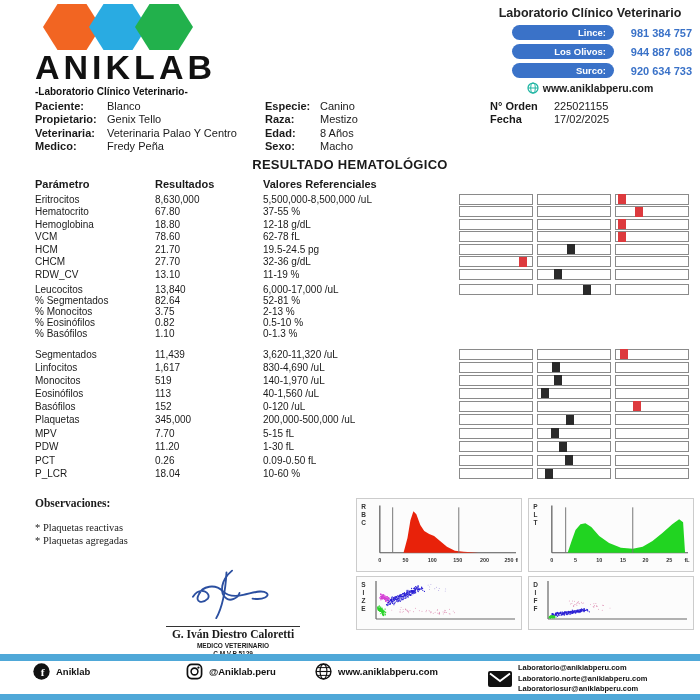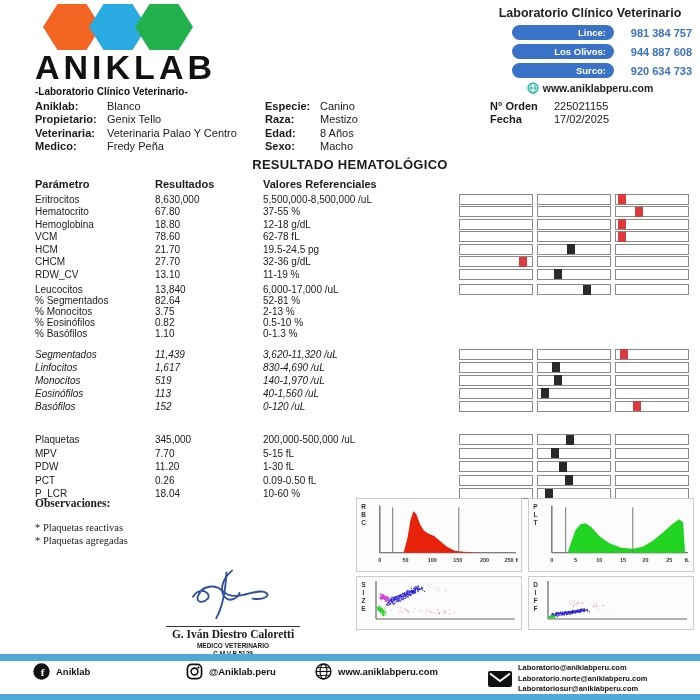--- a/index.html
+++ b/index.html
@@ -33,21 +33,21 @@
   .report-title{position:absolute;left:0;top:157px;width:700px;text-align:center;
                 font-size:13px;font-weight:bold;letter-spacing:.3px;}
   .thead{position:absolute;left:35px;top:178px;display:flex;font-size:11px;font-weight:bold;}
   .c-param{width:120px;} .c-result{width:108px;} .c-ref{width:196px;}
   .c-bars{display:flex;gap:4px;}
   .hd-range{width:74px;text-align:center;}
   #results-body{position:absolute;left:35px;top:193px;}
   .r-row{display:flex;align-items:center;font-size:10px;}
   .g0 .r-row{height:12.5px;} .g1 .r-row{height:10.8px;}
   .g2 .r-row{height:13px;}   .g3 .r-row{height:13.5px;}
-  .g0{margin-bottom:4px;} .g1{margin-bottom:9.5px;} .g2{margin-bottom:20px;font-style:italic;}
+  .g0{margin-bottom:4px;} .g1{margin-bottom:9.5px;} .g2{margin-bottom:0;}
   .bar-box{width:72px;height:9px;border:1px solid #8a8a8a;background:#fff;position:relative;}
   .marker{position:absolute;top:-0.5px;height:10px;width:8px;}
   
   .obs{position:absolute;left:35px;top:497px;width:280px;font-family:Liberation Serif, serif;}
   .obs-title{font-size:11.5px;font-weight:bold;margin-bottom:12px;}
   .obs-item{font-size:10.5px;line-height:13px;}
   
   .charts{position:absolute;left:356px;top:498px;display:grid;
           grid-template-columns:166px 166px;grid-template-rows:74px 54px;gap:4px 6px;}
   .panel{border:1px solid #ccc;background:#fcfcfc;display:flex;align-items:stretch;}
@@ -102,21 +102,21 @@
         <ellipse cx="12" cy="12" rx="4.5" ry="10" fill="none" stroke="#1fb5a3" stroke-width="2"></ellipse>
         <line x1="2" y1="12" x2="22" y2="12" stroke="#1fb5a3" stroke-width="2"></line>
       </svg>
       <span class="site-text">www.aniklabperu.com</span>
     </div>
   </div>
 
   <div class="patient">
     <div class="pcol c1" id="pcol1">
         <div class="prow">
-          <span class="plabel">Aniklab:</span>
+          <span class="plabel">Paciente:</span>
           <span>Blanco</span>
         </div>
         <div class="prow">
           <span class="plabel">Propietario:</span>
           <span>Genix Tello</span>
         </div>
         <div class="prow">
           <span class="plabel">Veterinaria:</span>
           <span>Veterinaria Palao Y Centro</span>
         </div>

